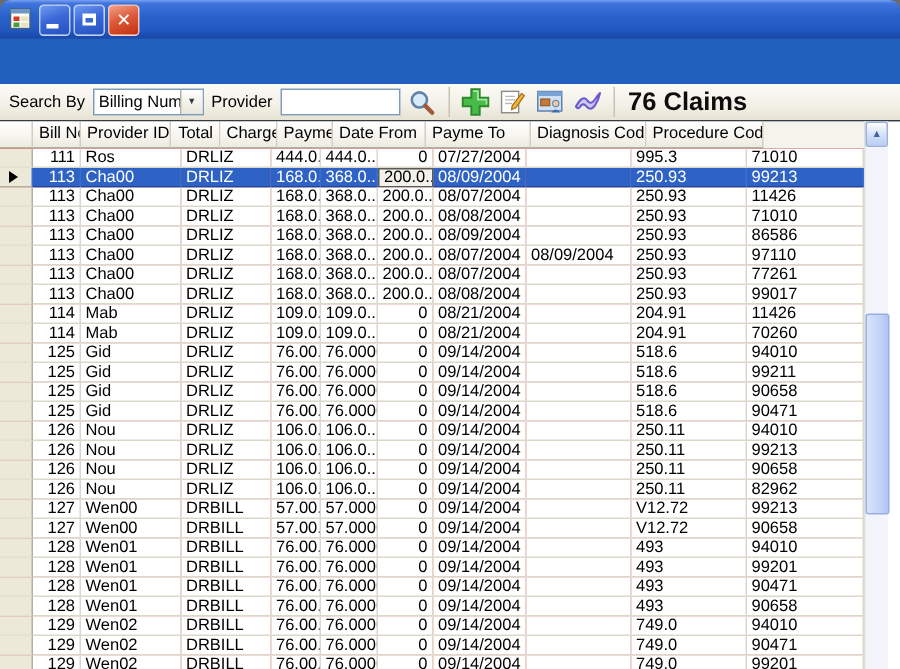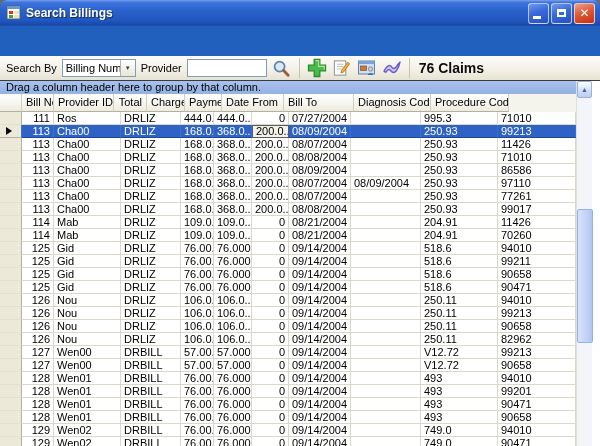--- a/index.html
+++ b/index.html
@@ -23,21 +23,21 @@
   .toolbar{height:25px;background:linear-gradient(180deg,#fcfbf7 0%,#f2f0e6 60%,#e6e3d3 100%);
     border-bottom:1px solid #3b3b3b;display:flex;align-items:center;padding:0 6px;gap:5px;margin-top:30px;}
   .tool-label{font-size:11px;color:#000;white-space:nowrap;}
   .combo{width:74px;height:18px;background:#fff;border:1px solid #7f9db9;display:flex;align-items:center;font-size:11px;}
   .combo .combo-text{flex:1;padding:0 3px;white-space:nowrap;overflow:hidden;}
   .combo .combo-btn{width:15px;height:16px;background:linear-gradient(180deg,#fefefe,#e8e6da);border-left:1px solid #b5b2a4;
     display:flex;align-items:center;justify-content:center;font-size:6px;color:#3a3a3a;}
   .textbox{width:80px;height:18px;background:#fff;border:1px solid #7f9db9;font-size:11px;padding:0 3px;font-family:inherit;}
   .tool-icon{width:20px;height:20px;display:flex;align-items:center;justify-content:center;}
   .tool-sep{width:1px;height:20px;background:#c6c3b3;margin:0 2px;}
-  .claims{font-size:14px;font-weight:bold;color:#0d0d0d;white-space:nowrap;margin-left:2px;}
+  .claims{font-size:17px;font-weight:bold;color:#0d0d0d;white-space:nowrap;margin-left:2px;}
   
   .content{display:flex;height:390px;background:#fff;}
   .gridwrap{width:576px;display:flex;flex-direction:column;overflow:hidden;}
   .groupbar{height:16px;background:linear-gradient(180deg,#a9c1ed,#94b1e3);font-size:11px;color:#000;
     display:flex;align-items:center;padding:0 6px;white-space:nowrap;}
   .gridheader{height:18px;display:flex;background:#f4f3ec;flex:0 0 auto;}
   .hcell{height:18px;font-size:11px;color:#000;padding:2px 4px 0 4px;white-space:nowrap;overflow:hidden;
     background:linear-gradient(180deg,#ffffff,#f6f5ef 55%,#edebdf 100%);
     border-right:1px solid #d2cfc0;border-bottom:1px solid #b3b0a0;}
   .gridrows{height:444px;overflow:hidden;background:#b91c1c;}
@@ -69,21 +69,20 @@
 
   <div class="titlebar">
     <svg class="title-icon" viewBox="0 0 16 16">
       <rect x="1" y="1" width="13" height="13" fill="#fdfdf5" stroke="#44607e"></rect>
       <rect x="1" y="1" width="13" height="3" fill="#6f97c6"></rect>
       <rect x="3" y="6" width="4" height="3" fill="#d23b22"></rect>
       <rect x="8" y="6" width="5" height="3" fill="#e8e2c2"></rect>
       <rect x="3" y="10" width="4" height="3" fill="#4a9e3f"></rect>
       <rect x="8" y="10" width="5" height="3" fill="#e8e2c2"></rect>
     </svg>
-    <div class="title-text">Search Billings</div>
     <div class="tb-btns">
       <div class="tb-btn">
           <span class="glyph-min"></span>
         </div>
       <div class="tb-btn">
           <span class="glyph-max"></span>
         </div>
       <div class="tb-btn close">
           <span class="glyph-close">✕</span>
         </div>
@@ -133,32 +132,29 @@
       <svg width="20" height="20" viewBox="0 0 20 20">
         <path d="M2 13 Q6.5 4.5 9.8 9.2 Q11.8 12.2 14.5 8.5 Q16.5 5.5 18 4 Q17 9 14.5 12.5 Q11.5 16.3 8.8 12.8 Q6.5 10 4.5 13.5 Q3.5 15 2 13 Z" fill="#cfc7f2" stroke="#6a5acd" stroke-width="1.4" stroke-linejoin="round"></path>
       </svg>
     </span>
     <span class="tool-sep"></span>
     <span class="claims">76 Claims</span>
   </div>
 
   <div class="content">
     <div class="gridwrap">
-      <div class="groupbar">
-        <span>Drag a column header here to group by that column.</span>
-      </div>
       <div class="gridheader" id="grid-header">
           <div class="hcell c0"></div>
           <div class="hcell c1 ar">Bill No.</div>
           <div class="hcell c3">Provider ID</div>
           <div class="hcell c4 ar">Total</div>
           <div class="hcell c5 ar">Charges</div>
           <div class="hcell c6 ar">Payme...</div>
           <div class="hcell c7">Date From</div>
-          <div class="hcell c8">Bill To</div>
+          <div class="hcell c8">Payme To</div>
           <div class="hcell c9">Diagnosis Code</div>
           <div class="hcell c10">Procedure Code</div>
         </div>
       <div class="gridrows" id="grid-rows">
           <div class="grow">
             <div class="gcell ind c0"></div>
             <div class="gcell c1 ar">111</div>
             <div class="gcell c2">Ros</div>
             <div class="gcell c3">DRLIZ</div>
             <div class="gcell c4 ar">444.0...</div>

